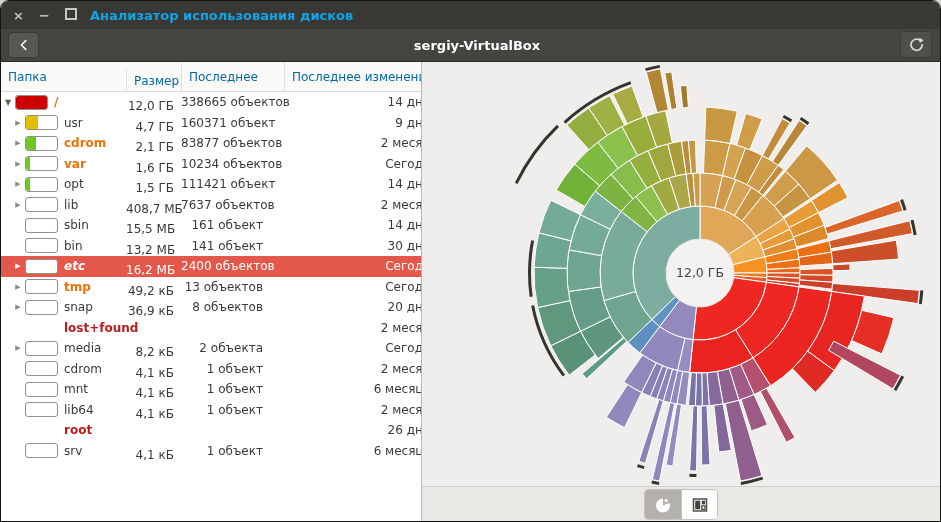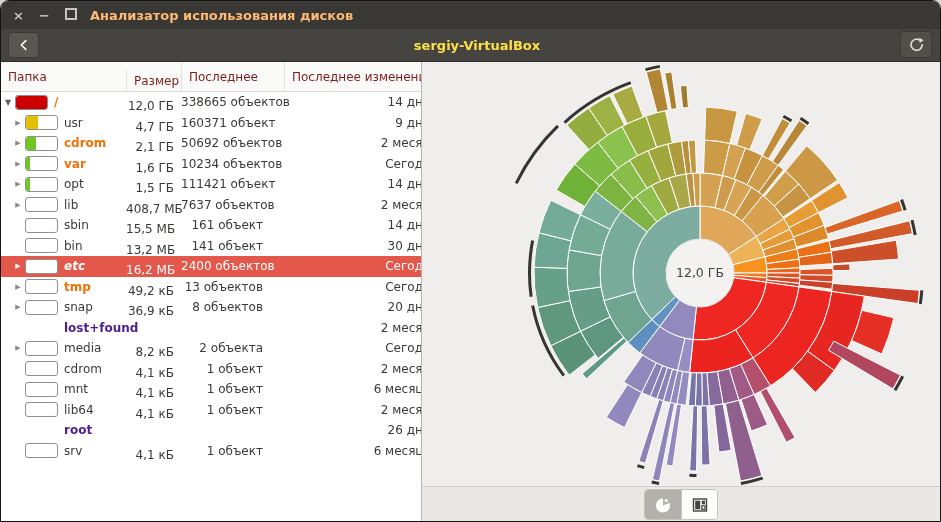--- a/index.html
+++ b/index.html
@@ -4,54 +4,54 @@
 <style>
   html,body{margin:0;padding:0;background:#d6d4d0;}
   .window{width:941px;height:522px;position:relative;box-sizing:border-box;
     font-family:"DejaVu Sans","Liberation Sans",sans-serif;border:1px solid #141412;
     border-radius:9px 9px 0 0;overflow:hidden;background:#fff;}
   
   .titlebar{height:28px;background:#393834;display:flex;align-items:center;position:relative;}
   .win-controls{display:flex;align-items:center;gap:13px;padding-left:11px;}
   .wc{color:#c7c5c1;font-size:13px;font-weight:bold;line-height:1;width:13px;text-align:center;cursor:default;}
   .max-glyph{display:inline-block;width:8px;height:8px;border:2px solid #c7c5c1;}
-  .win-title{color:#fdba74;font-size:13px;font-weight:bold;margin-left:13px;}
+  .win-title{color:#0ea5e9;font-size:13px;font-weight:bold;margin-left:13px;}
   
   .headerbar{height:32px;background:#454440;border-bottom:1px solid #2c2b28;display:flex;align-items:center;position:relative;}
   .back-btn{margin-left:7px;width:31px;height:26px;background:#585751;border:1px solid #3a3935;border-radius:4px;
     display:flex;align-items:center;justify-content:center;padding:0;cursor:pointer;}
-  .hb-title{position:absolute;left:0;right:0;text-align:center;color:#fde047;font-size:13px;font-weight:bold;pointer-events:none;padding-left:13px;}
+  .hb-title{position:absolute;left:0;right:0;text-align:center;color:#ffffff;font-size:13px;font-weight:bold;pointer-events:none;padding-left:13px;}
   .refresh-btn{position:absolute;right:8px;top:2px;width:32px;height:27px;background:#504f4a;border:1px solid #3a3935;
     border-radius:4px;display:flex;align-items:center;justify-content:center;padding:0;cursor:pointer;}
   
   .content{display:flex;height:460px;}
   .left-panel{width:420px;flex:0 0 420px;background:#fff;border-right:1px solid #b9b7b3;overflow:hidden;}
   .t-header{height:29px;display:flex;align-items:stretch;background:#fafaf9;border-bottom:1px solid #dbd9d5;
-    font-size:12px;color:#7f1d1d;}
+    font-size:12px;color:#0369a1;}
   .t-header .th{display:flex;align-items:center;padding-left:7px;box-sizing:border-box;}
   .th.c-size,.th.c-cont,.th.c-mod{border-left:1px solid #e3e1dd;}
   .c-tree{width:125px;flex:0 0 125px;}
   .c-size{width:55px;flex:0 0 55px;margin-top:8px;}
   .c-cont{width:103px;flex:0 0 103px;}
   .c-mod{width:154px;flex:0 0 154px;}
   .row{height:20.5px;display:flex;align-items:center;font-size:12px;color:#3a3935;overflow:hidden;width:437px;}
   .row.selected{background:#e4584c;color:#fff;}
   .row .c-tree{display:flex;align-items:center;}
   .expander{width:10px;font-size:7px;color:#8a8883;text-align:center;flex:0 0 10px;}
   .expander.open{color:#5f5e59;font-size:8px;}
   .row.selected .expander{color:#fff;}
   .exp-d0{margin-left:2px;}
   .exp-d1{margin-left:12px;}
   .chip{position:relative;width:33px;height:15px;flex:0 0 33px;background:#fff;border:1px solid #8f918c;
     border-radius:3px;box-sizing:border-box;margin-left:2px;overflow:hidden;}
   .chip-fill{position:absolute;left:0;top:0;bottom:0;border-radius:2px 0 0 2px;}
   .chip-spacer{width:35px;flex:0 0 35px;}
   .fname{margin-left:6px;white-space:nowrap;}
   .fname.orange{color:#ee7207;font-weight:bold;}
-  .fname.red{color:#4c1d95;font-weight:bold;}
+  .fname.red{color:#b91c1c;font-weight:bold;}
   .row.selected .fname{color:#fff;font-weight:bold;font-style:italic;}
   .cell-num{text-align:right;box-sizing:border-box;white-space:nowrap;}
   .row .c-size{padding-right:7px;}
   .row .c-cont{padding-right:21px;}
   
   .right-panel{flex:1;background:#efeeec;position:relative;overflow:hidden;}
   #sunburst{position:absolute;left:0;top:0;}
   .chart-toolbar{position:absolute;left:0;right:0;bottom:0;height:35px;background:#eae8e5;
     border-top:1px solid #d2d0cc;display:flex;align-items:center;justify-content:center;}
   .view-toggle{display:flex;border:1px solid #c4c2be;border-radius:4px;overflow:hidden;background:#fdfdfc;}
@@ -125,21 +125,21 @@
           </div>
           <div class="row">
             <span class="c-tree">
               <span class="expander exp-d1">▶</span>
               <span class="chip">
                 <span class="chip-fill" style="width: 33%; background: rgb(112, 198, 34);"></span>
               </span>
               <span class="fname orange">cdrom</span>
             </span>
             <span class="c-size cell-num">2,1 ГБ</span>
-            <span class="c-cont cell-num">50692 объектов</span>
+            <span class="c-cont cell-num">83877 объектов</span>
             <span class="c-mod cell-num">2 месяца</span>
           </div>
           <div class="row">
             <span class="c-tree">
               <span class="expander exp-d1">▶</span>
               <span class="chip">
                 <span class="chip-fill" style="width: 14%; background: rgb(112, 198, 34);"></span>
               </span>
               <span class="fname orange">var</span>
             </span>

